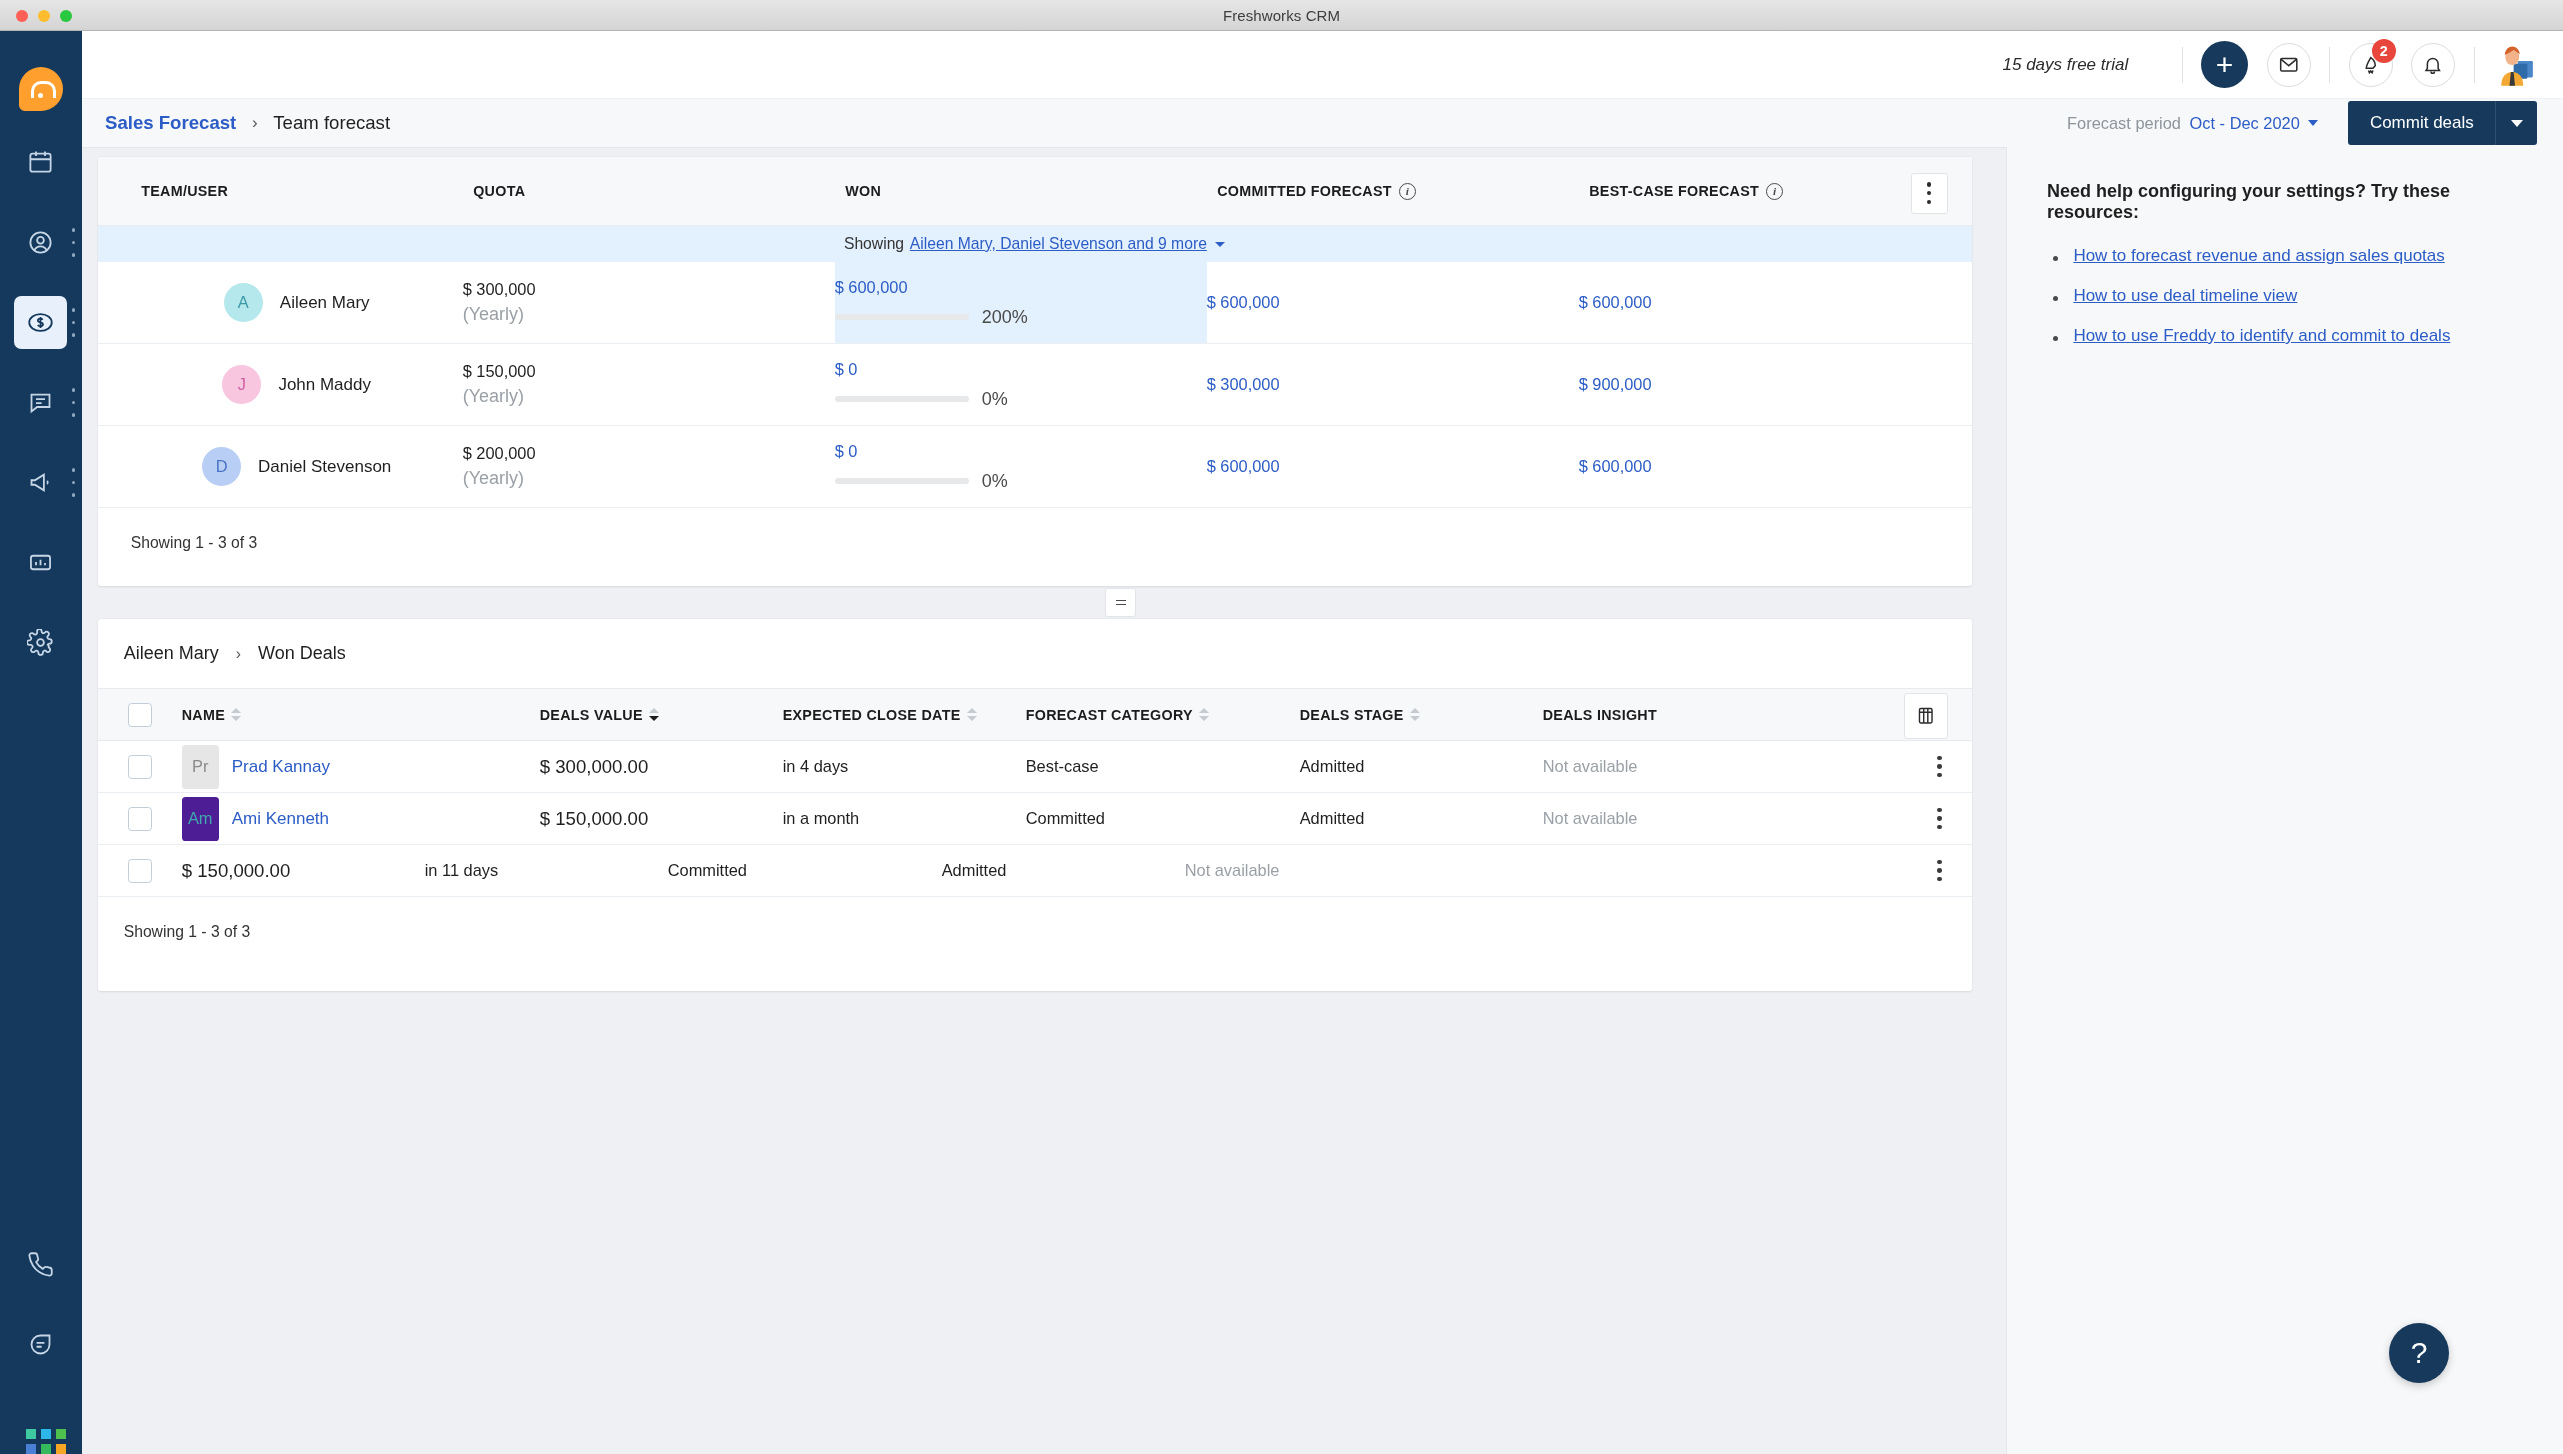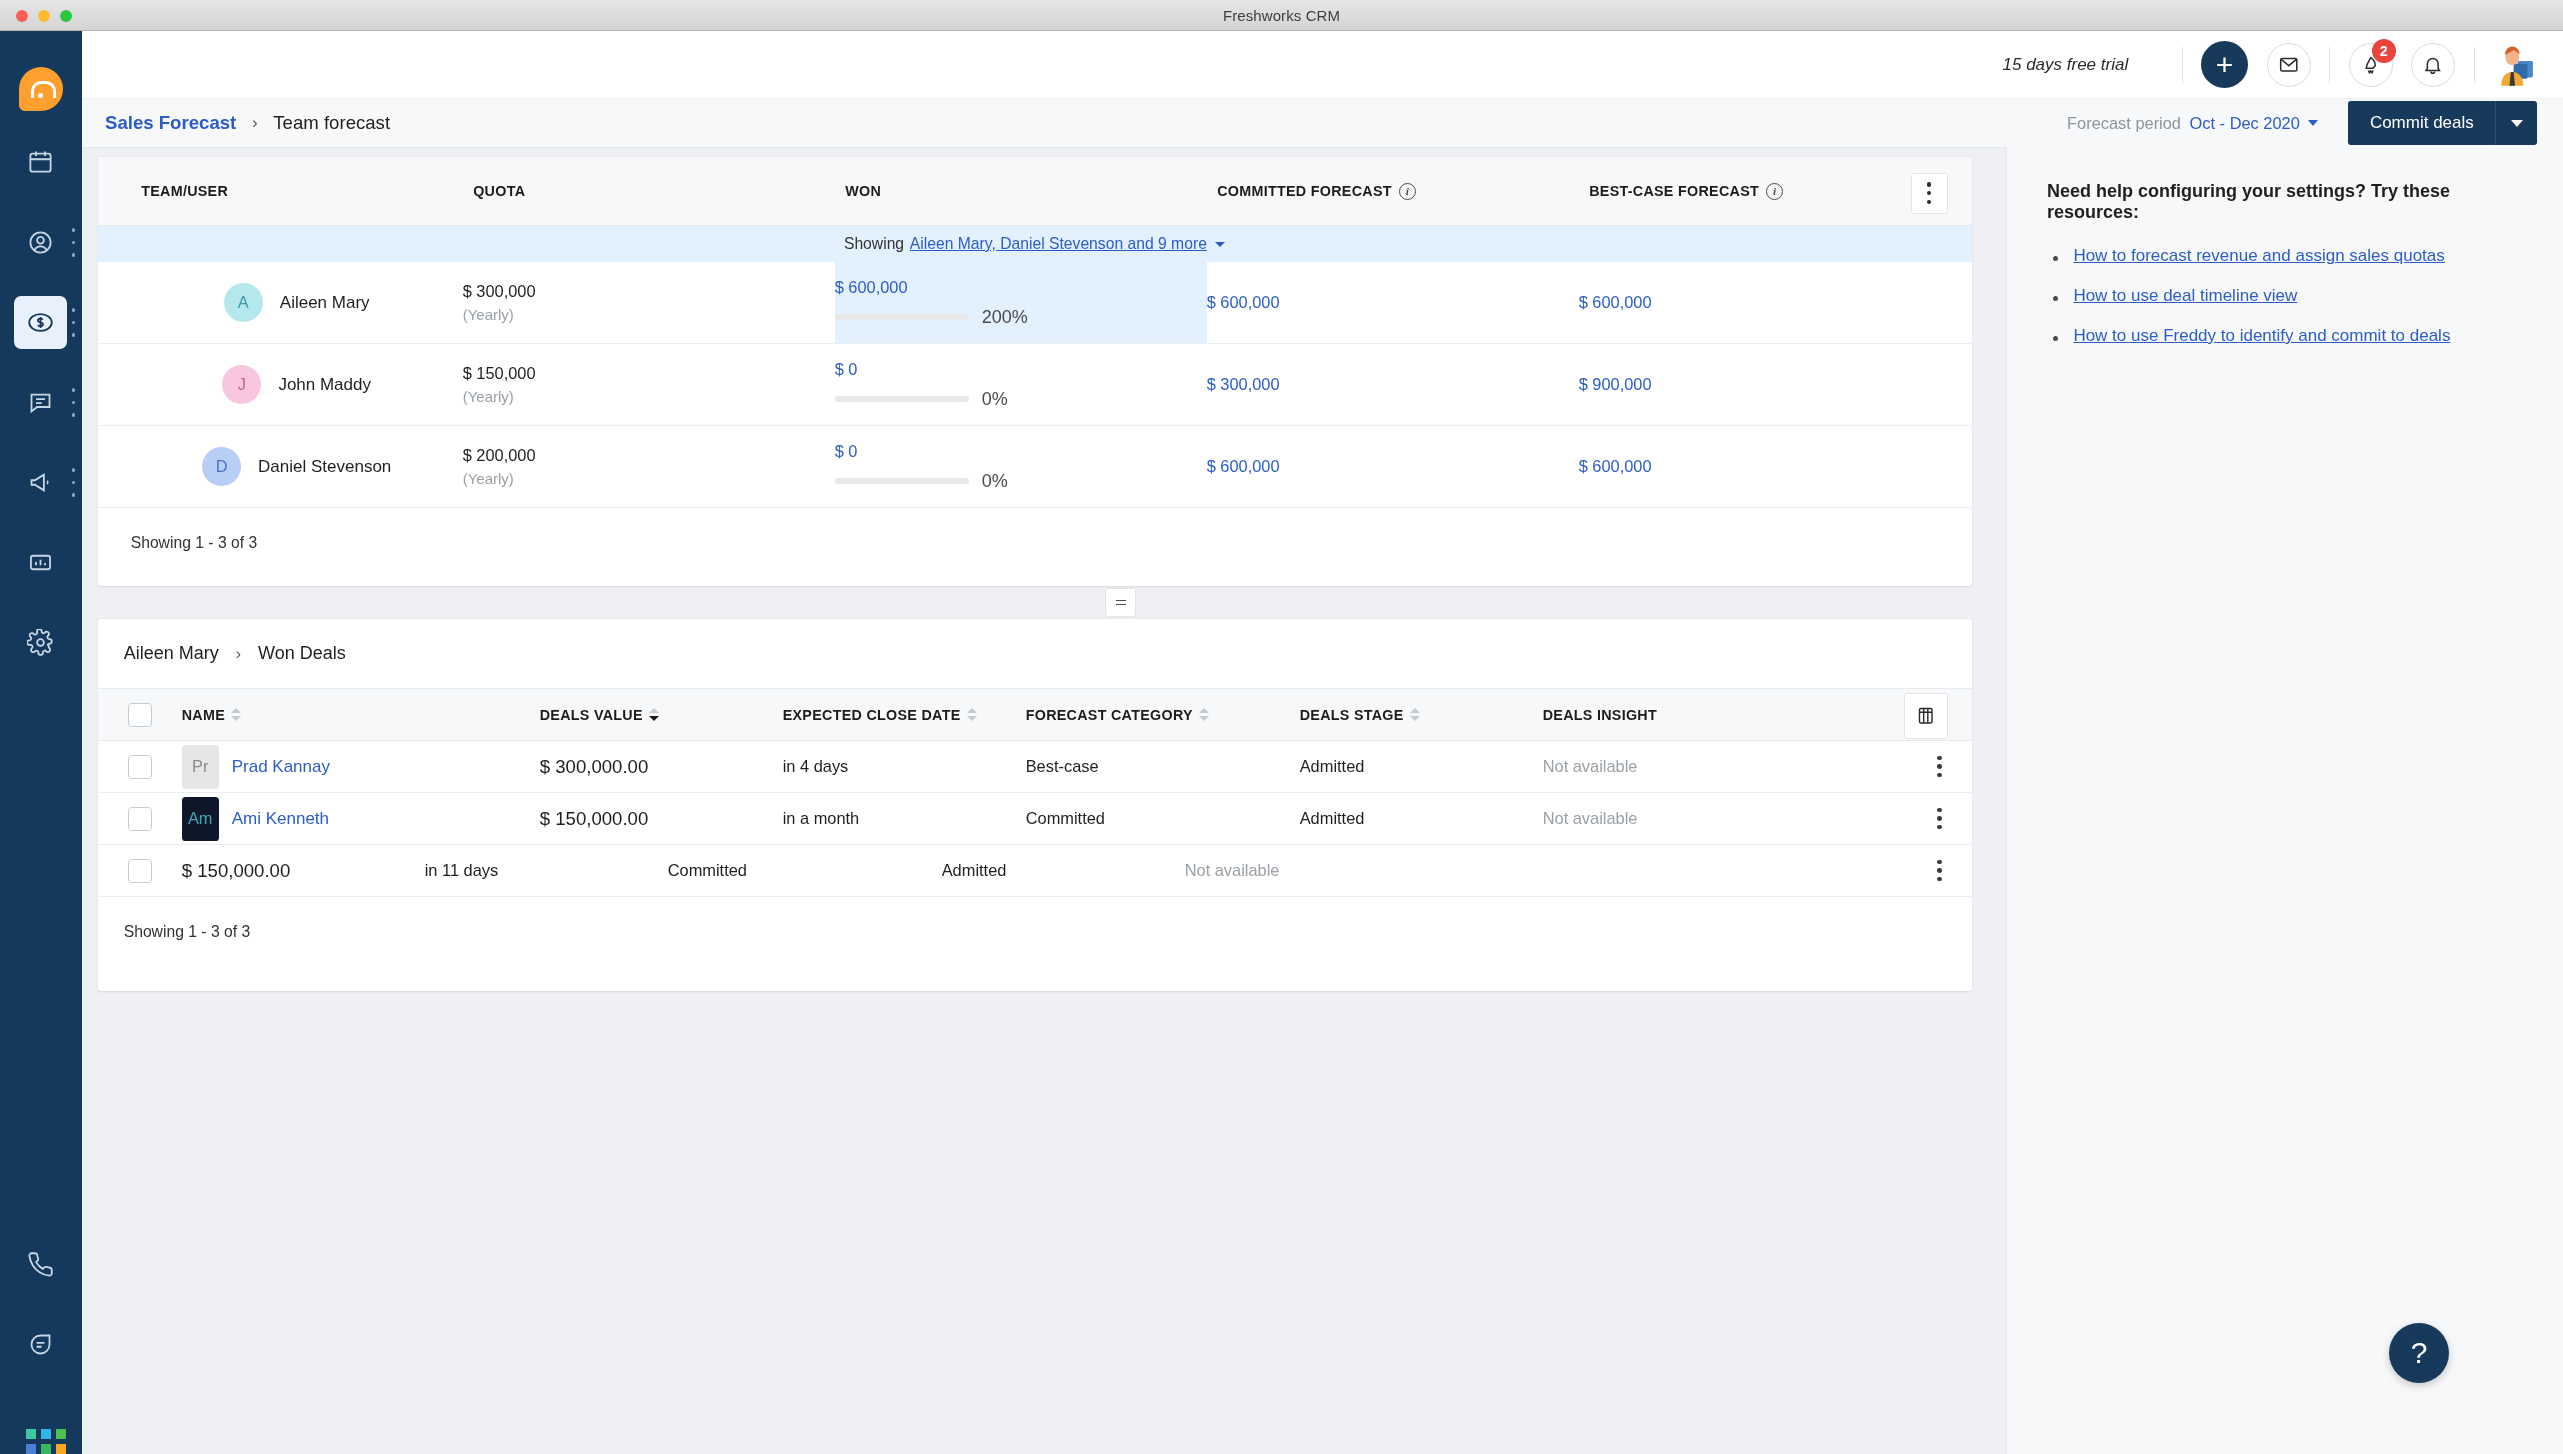--- a/index.html
+++ b/index.html
@@ -191,21 +191,21 @@
   .fc-cell.c-user { flex-direction: row; align-items: center; }
   .fc-row.highlight .c-won { background: #e3f0fd; }
 
   .av {
     width: 39px; height: 39px; border-radius: 50%;
     display: flex; align-items: center; justify-content: center;
     font-size: 16.4px; margin-right: 17px;
   }
   .uname { font-size: 17px; color: #1f1f1f; }
   .qv { font-size: 16.4px; color: #1f1f1f; }
-  .qsub { font-size: 15px; color: #9aa0a6; margin-top: 5.7px; }
+  .qsub { font-size: 18px; color: #9aa0a6; margin-top: 5.7px; }
   .wv { font-size: 16.4px; color: #2c5cc5; }
   .bar-row { display: flex; align-items: center; margin-top: 10px; }
   .bar-track { width: 134px; height: 6.4px; border-radius: 3.6px; background: #e6e8ea; overflow: hidden; }
   .bar-fill { height: 6.4px; border-radius: 3.6px; }
   .bar-pct { font-size: 18px; color: #4a4a4a; margin-left: 13px; }
   .moneyv { font-size: 16.4px; color: #2c5cc5; }
 
   .fc-footer { height: 69px; display: flex; align-items: center; padding-left: 33px; }
   .fc-footer span { font-size: 15.7px; color: #333; }
 
@@ -657,21 +657,21 @@
             <i></i>
             <i></i>
             <i></i>
           </div>
         </div>
         <div class="dl-row">
           <div class="dl-cell cw-ck">
             <span class="ck"></span>
           </div>
           <div class="dl-cell cw-name">
-            <span class="dtile" style="background:#0f172a;color:#3fa8ae">Am</span>
+            <span class="dtile" style="background:#4c1d95;color:#3fa8ae">Am</span>
             <span class="dname">Ami Kenneth</span>
           </div>
           <div class="dl-cell cw-val">
             <span class="dval">$ 150,000.00</span>
           </div>
           <div class="dl-cell cw-date">
             <span class="dtxt">in a month</span>
           </div>
           <div class="dl-cell cw-cat">
             <span class="dtxt">Committed</span>

